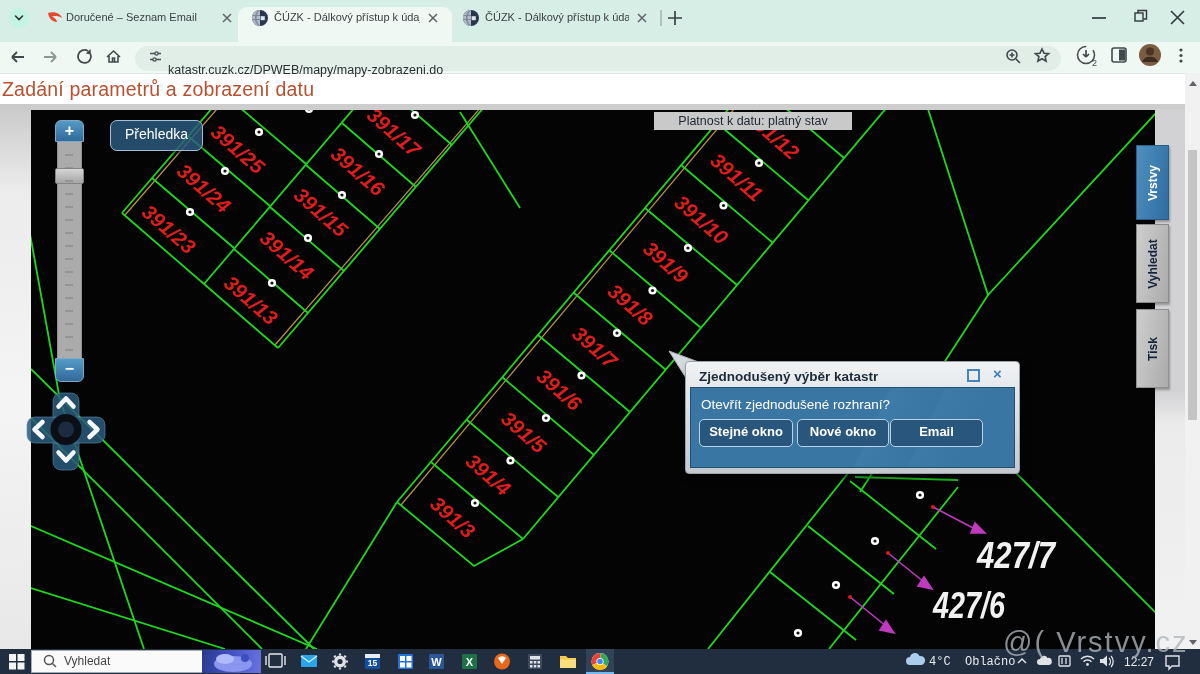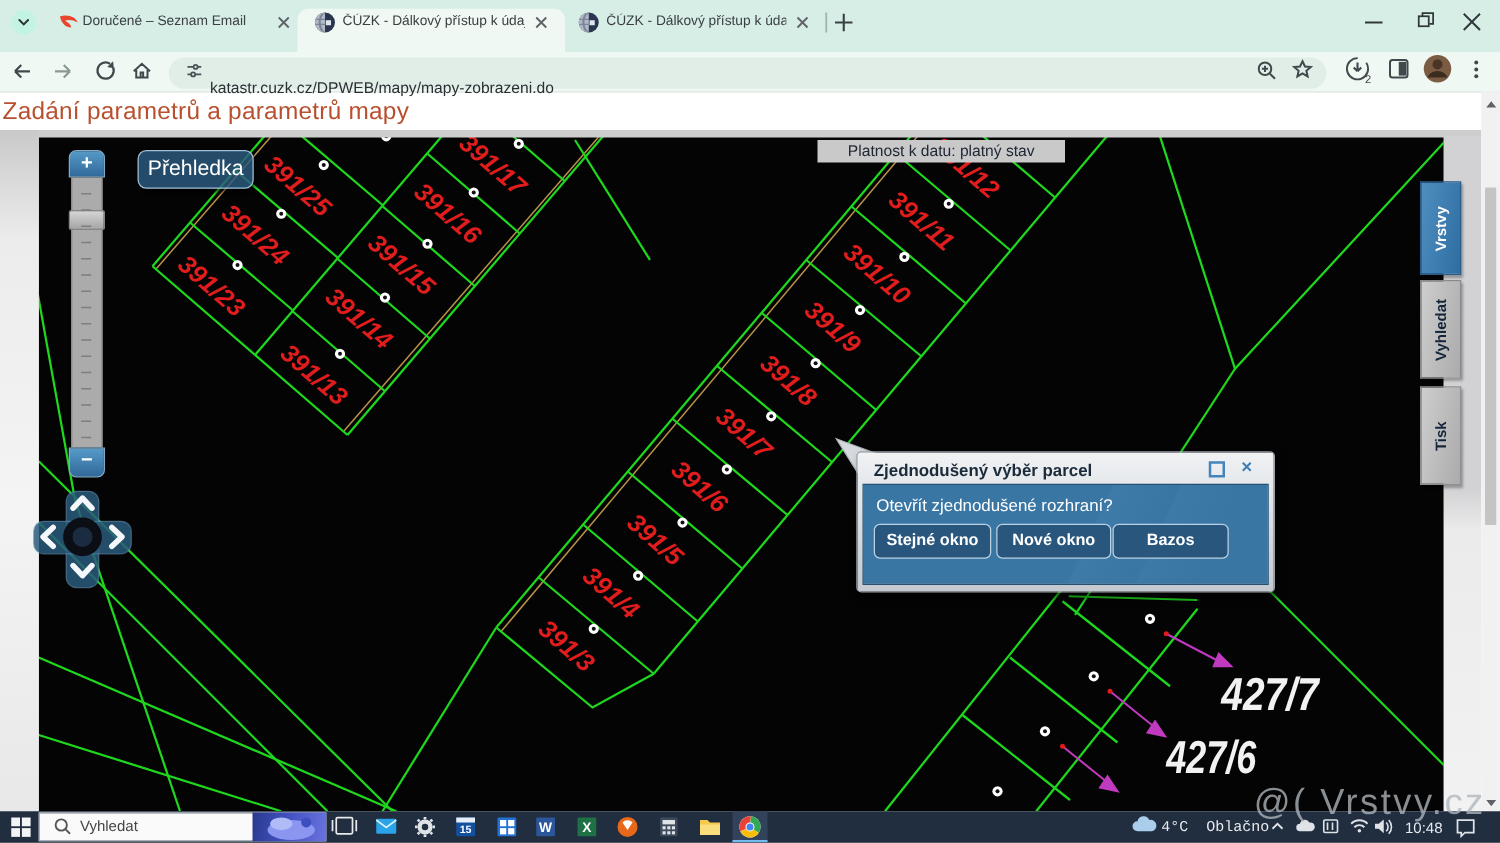--- a/index.html
+++ b/index.html
@@ -13,21 +13,21 @@
 #urlpill{left:135px;top:46px;width:926px;height:25px;border-radius:13px;background:#e1ede7;}
 #urltxt{left:168px;top:63px;font-size:13px;color:#2b2f33;}
 
 #heading{left:2px;top:78px;font-size:19.5px;color:#b8502f;letter-spacing:0.2px;}
 #topgray{left:0;top:104px;width:1185px;height:5.5px;background:#cdcdcd;}
 #leftstrip{left:0;top:104px;width:31px;height:545px;background:linear-gradient(#c9c9c9,#ececec 16%,#f4f4f4 55%,#e8e8e8);}
 #graypanel{left:1155px;top:109px;width:30px;height:543px;background:linear-gradient(#d2d2d4 0,#d2d2d4 52%,#ebebec 58%,#f2f2f2 100%);}
 #vscroll{left:1185px;top:73px;width:15px;height:576px;background:#f1f1f1;}
 #vthumb{left:1188px;top:150px;width:9px;height:270px;background:#c4c4c4;border-radius:1px;}
 
-#prehledka{left:110px;top:120px;width:91px;height:29px;background:rgba(44,90,128,.83);border:1px solid #9fc0d8;border-radius:7px;color:#fff;font-size:17px;text-align:center;line-height:27px;box-shadow:1px 2px 3px rgba(0,0,0,.5);}
+#prehledka{left:110px;top:120px;width:91px;height:29px;background:rgba(44,90,128,.83);border:1px solid #9fc0d8;border-radius:7px;color:#fff;font-size:14px;text-align:center;line-height:27px;box-shadow:1px 2px 3px rgba(0,0,0,.5);}
 .zbtn{left:55px;width:27px;height:20px;background:linear-gradient(#559ac8,#31699a);border:1px solid #7fa9c6;color:#fff;font-size:16px;font-weight:bold;text-align:center;line-height:19px;}
 #zplus{top:120px;border-radius:6px 6px 0 0;}
 #zminus{top:358px;height:22px;border-radius:0 0 6px 6px;line-height:20px;}
 #ztrack{left:57px;top:142px;width:23px;height:216px;background:#ababab;border-left:1px solid #909090;border-right:1px solid #909090;}
 #zhandle{left:55px;top:168px;width:27px;height:14px;background:linear-gradient(#d5d5d5,#a5a5a5);border:1px solid #858585;border-radius:2px;}
 #platnost{left:654px;top:112px;width:198px;height:18px;background:#c9c9c9;color:#1e2633;font-size:12.5px;text-align:center;line-height:18px;}
 
 .rtab{left:1136px;width:31px;color:#14253a;font-weight:bold;font-size:12px;box-shadow:1px 2px 2px rgba(0,0,0,.3);}
 .rtab span{position:absolute;left:50%;top:50%;transform:translate(-50%,-50%) rotate(-90deg);white-space:nowrap;}
 #rt1{top:145px;height:73px;background:linear-gradient(100deg,#4f8fc0,#2f6da0);color:#fff;border:1px solid #2a5d8a;}
@@ -277,21 +277,21 @@
     <path d="M1142,62 a8.5,8 0 0 1 16,0" fill="#3c2c1e"></path>
     <circle cx="1181" cy="50" r="1.6" fill="#41494d"></circle>
       <circle cx="1181" cy="55.5" r="1.6" fill="#41494d"></circle>
       <circle cx="1181" cy="61" r="1.6" fill="#41494d"></circle>
   </g>
 </svg>
 <div class="abs tabtxt" style="left:66px;top:11px;width:150px;">Doručené – Seznam Email</div>
 <div class="abs tabtxt" style="left:274px;top:11px;width:146px;">ČÚZK - Dálkový přístup k údajů</div>
 <div class="abs tabtxt" style="left:485px;top:11px;width:144px;">ČÚZK - Dálkový přístup k údajů</div>
 <div id="urltxt" class="abs tabtxt" style="font-size:12.5px;">katastr.cuzk.cz/DPWEB/mapy/mapy-zobrazeni.do</div>
-<div id="heading" class="abs">Zadání parametrů a parametrů mapy</div>
+<div id="heading" class="abs">Zadání parametrů a zobrazení datu</div>
 
 <div id="topgray" class="abs"></div>
 <div id="leftstrip" class="abs"></div>
 <div id="graypanel" class="abs"></div>
 <div id="vscroll" class="abs"></div>
 <div id="vthumb" class="abs"></div>
 
 <div id="prehledka" class="abs">Přehledka</div>
 <div id="zplus" class="abs zbtn">+</div>
 <div id="ztrack" class="abs"></div>
@@ -328,37 +328,37 @@
   </div>
 <div id="rt3" class="abs rtab">
     <span>Tisk</span>
   </div>
 
 <svg class="abs" style="left:660px;top:344px" width="60" height="40" xmlns="http://www.w3.org/2000/svg">
   <polygon points="9,7 44,20 26,34" fill="#d5dade" stroke="#aeb5bb" stroke-width="1"></polygon>
 </svg>
 
 <div id="dlg" class="abs">
-  <div id="dlgtitle" class="abs">Zjednodušený výběr parcel</div>
+  <div id="dlgtitle" class="abs">Zjednodušený výběr katastr</div>
   <div id="dlgmax" class="abs"></div>
   <div id="dlgx" class="abs">×</div>
   <div id="dlgbody" class="abs">
     <div id="dlgq" class="abs">Otevřít zjednodušené rozhraní?</div>
     <div id="db1" class="abs dbtn">Stejné okno</div>
     <div id="db2" class="abs dbtn">Nové okno</div>
-    <div id="db3" class="abs dbtn">Bazos</div>
+    <div id="db3" class="abs dbtn">Email</div>
   </div>
 </div>
 
 <div id="taskbar" class="abs"></div>
 <div id="search" class="abs"></div>
 <div id="searchtxt" class="abs">Vyhledat</div>
 <div id="searchimg" class="abs"></div>
 <div id="traytxt" class="abs">4°C&nbsp;&nbsp;Oblačno</div>
-<div id="clock" class="abs">10:48</div>
+<div id="clock" class="abs">12:27</div>
 <svg class="abs" style="left:0;top:649px" width="1200" height="25" xmlns="http://www.w3.org/2000/svg">
 
   <g fill="#f2f4f6">
     <rect x="9" y="5" width="7" height="7"></rect>
       <rect x="17.5" y="5" width="7" height="7"></rect>
     <rect x="9" y="13.5" width="7" height="7"></rect>
       <rect x="17.5" y="13.5" width="7" height="7"></rect>
   </g>
 
   <circle cx="49" cy="11" r="4.5" fill="none" stroke="#555" stroke-width="1.5"></circle>

